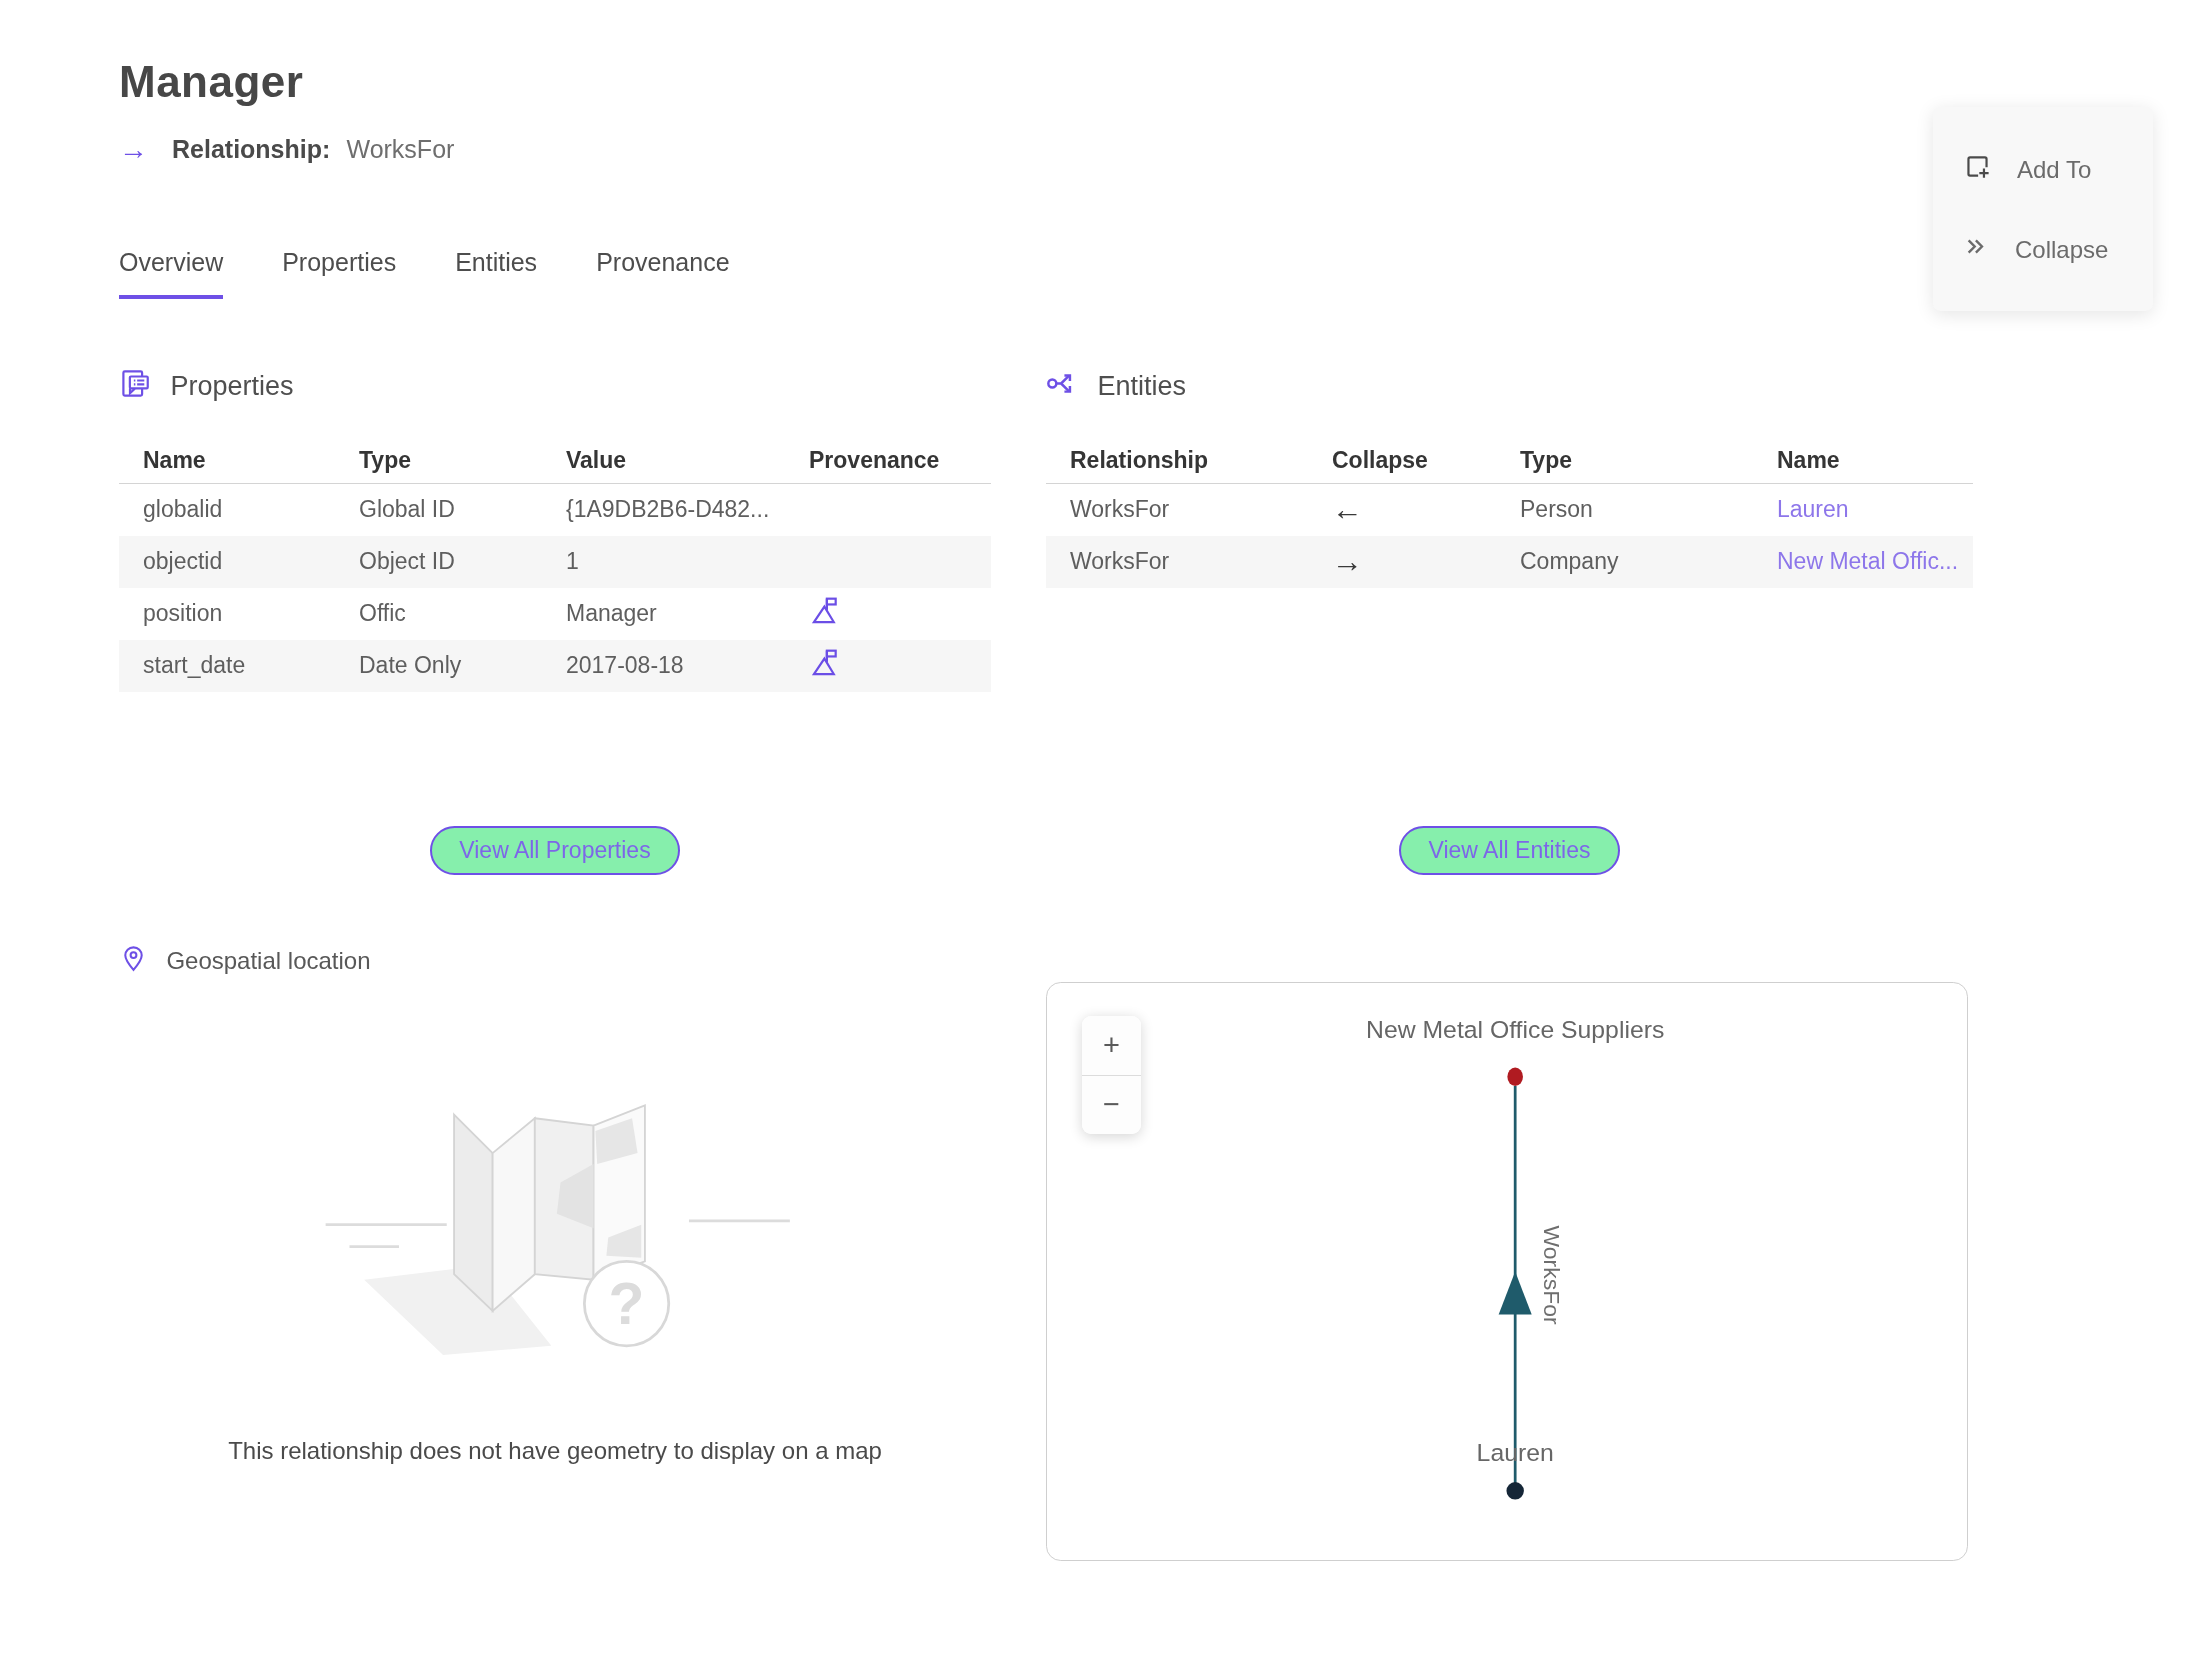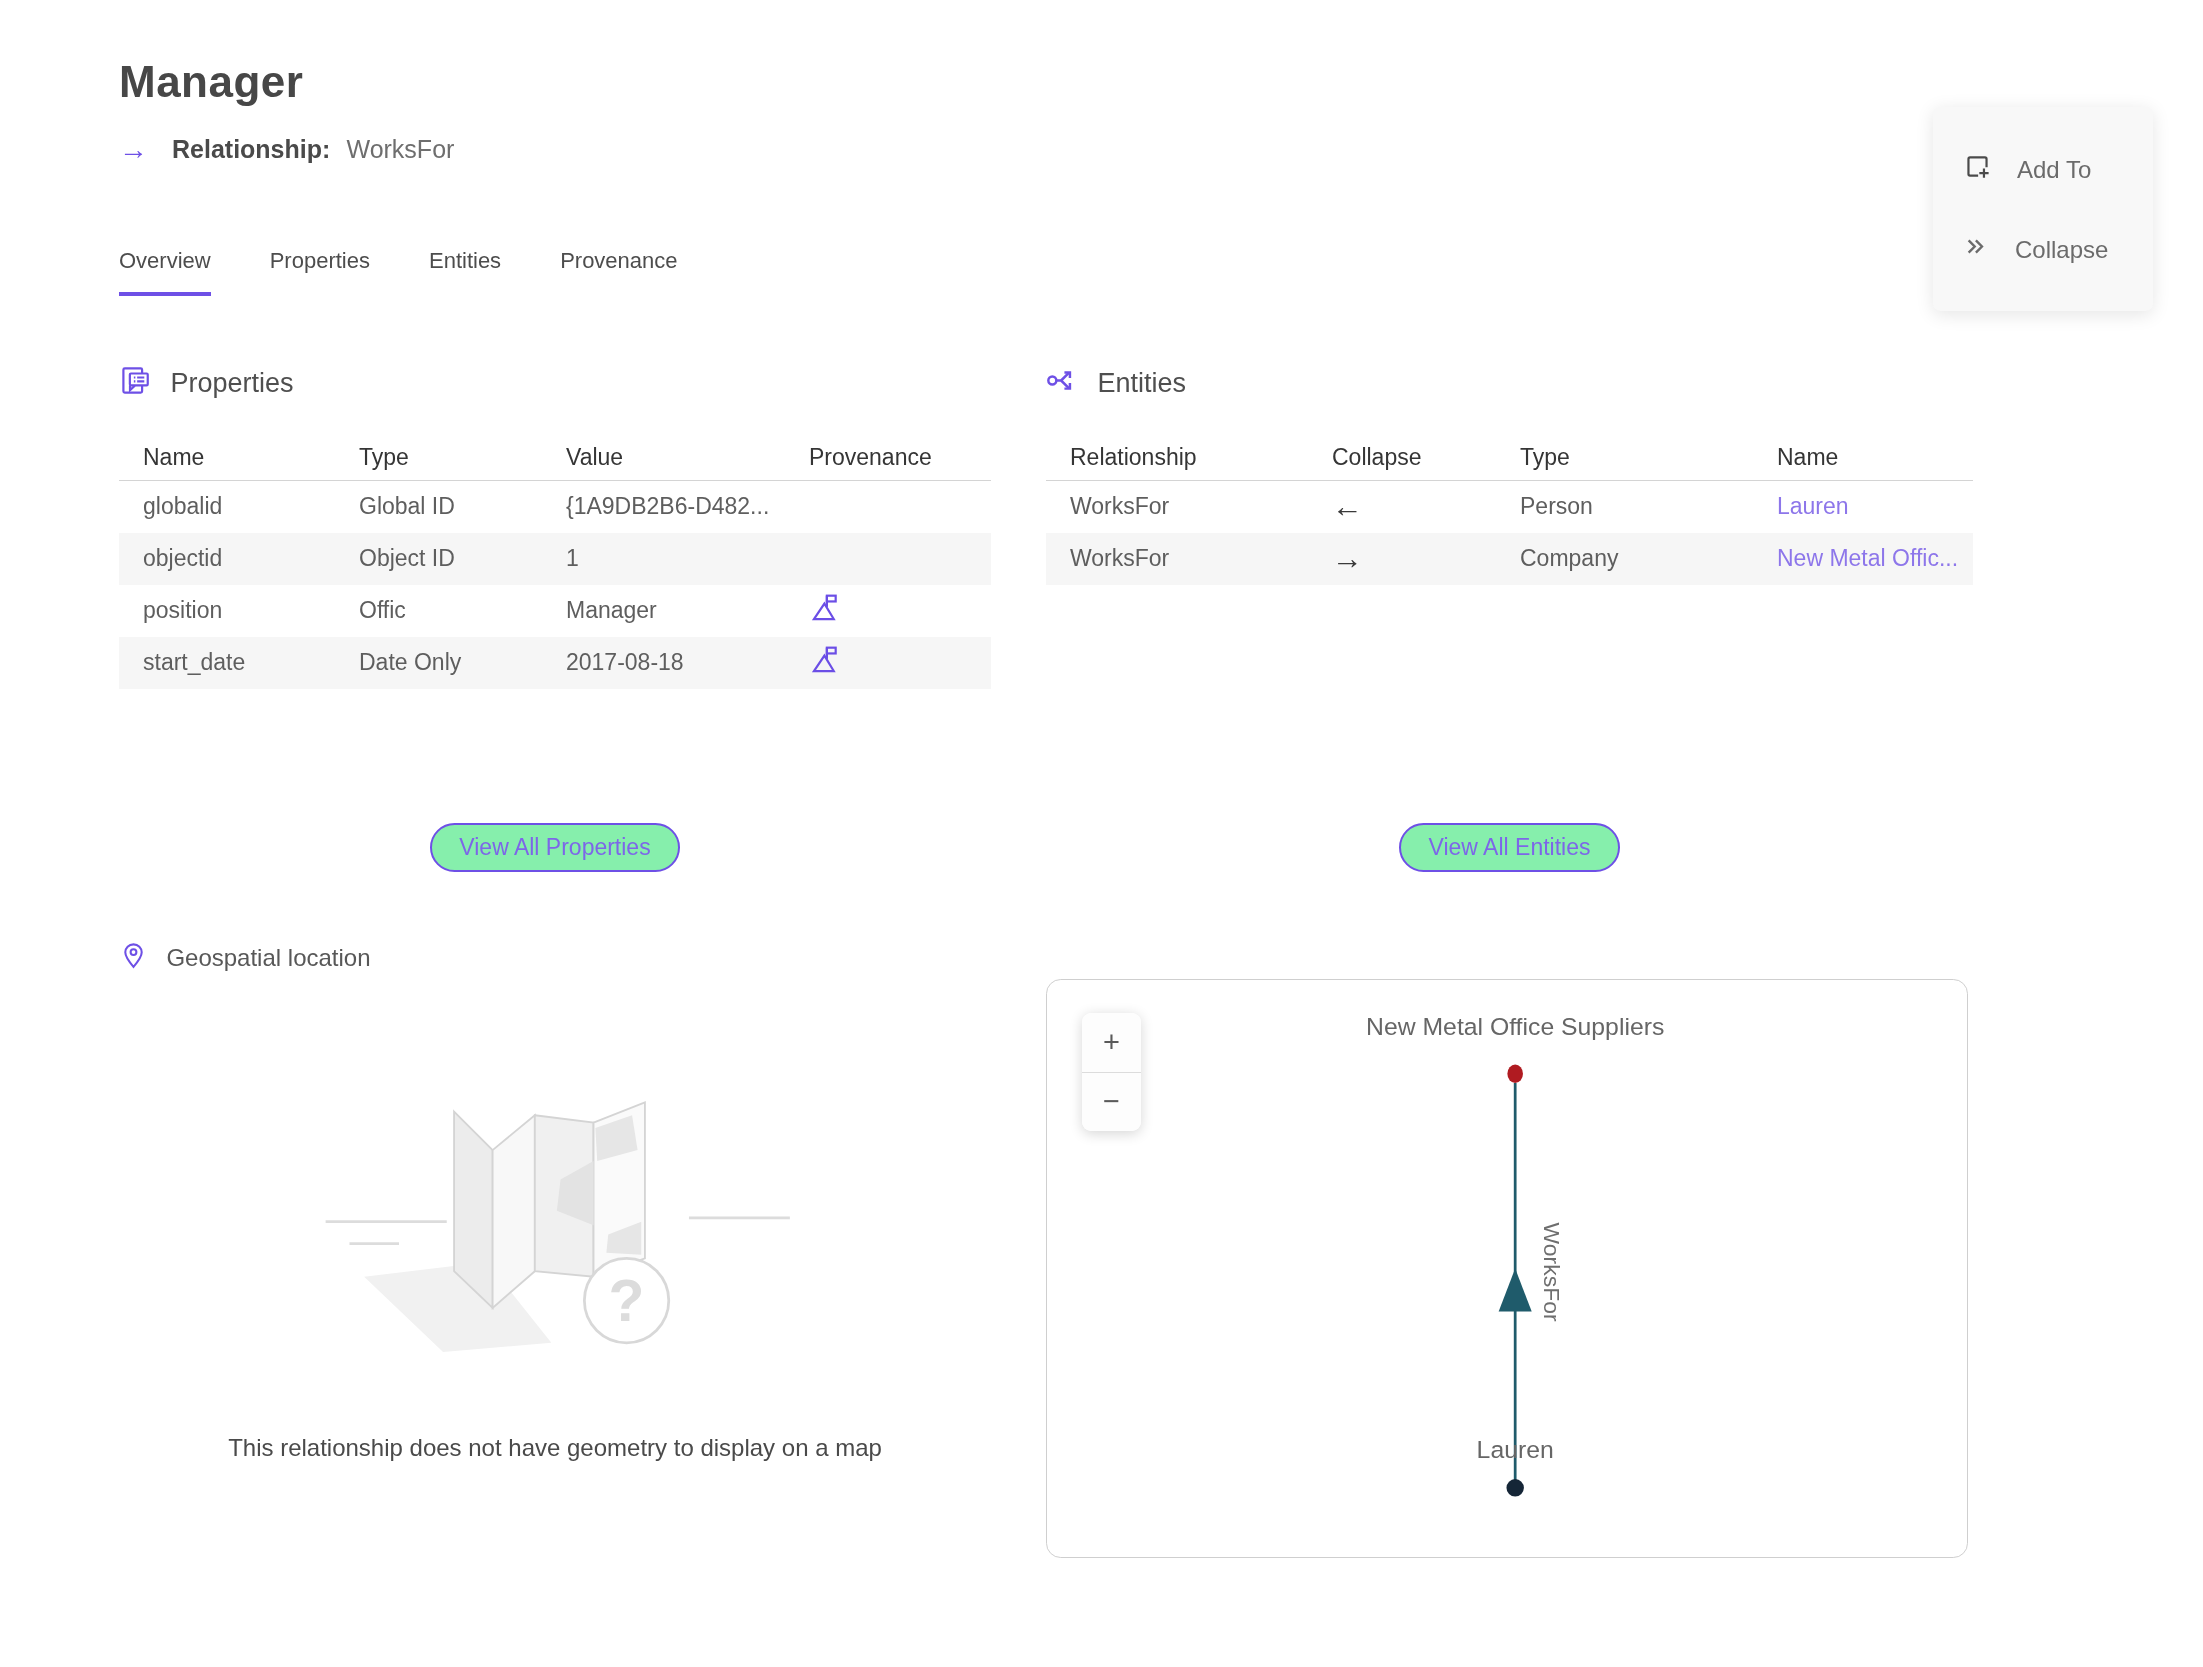--- a/index.html
+++ b/index.html
@@ -22,41 +22,41 @@
   .subtitle .val{color:#6e6e6e;margin-left:9.2px;}
 
   
   .actions-panel{position:absolute;top:50px;right:51px;width:220px;background:#f8f8f8;
     border-radius:7.3px;box-shadow:0 3.7px 18.4px rgba(0,0,0,.10);padding:22px 0;}
   .action-item{display:flex;align-items:center;gap:24px;padding:22px 29px;color:#6b6b6b;
     font-size:24px;cursor:pointer;}
   .action-item svg{flex:0 0 auto;}
 
   
-  .tabs{display:flex;gap:59px;margin:84px 0 0 119px;font-size:22px;color:#4d4d4d;}
+  .tabs{display:flex;gap:59px;margin:84px 0 0 119px;font-size:25px;color:#4d4d4d;}
   .tab{padding-bottom:18.4px;cursor:pointer;border-bottom:4.6px solid transparent;}
   .tab.active{border-bottom-color:var(--accent);}
 
   
   .content{display:grid;grid-template-columns:872px 927px;column-gap:55px;
     grid-template-rows:459px 57px 99px auto;margin:68px 0 0 119px;}
   .r1c1{grid-area:1/1;} .r1c2{grid-area:1/2;}
   .r2c1{grid-area:2/1;} .r2c2{grid-area:2/2;}
   .r3c1{grid-area:3/1;align-self:end;margin-bottom:3px;}
   .r3c2{grid-area:3/2;align-self:end;margin-bottom:9.2px;}
   .r4c1{grid-area:4/1;} .r4c2{grid-area:4/2;}
 
   .sec-head{display:flex;align-items:center;gap:18.4px;font-size:27px;color:#4f4f4f;margin-bottom:31px;}
   .sec-head.small{font-size:24px;color:#585858;margin-bottom:0;}
 
   
   .trow{display:grid;align-items:center;height:52px;font-size:23px;color:var(--txt-mid);}
   .ptable .trow{grid-template-columns:216px 207px 243px 207px;}
   .etable .trow{grid-template-columns:262px 188px 257px 220px;}
-  .trow.head{height:46px;font-weight:normal;color:#353535;border-bottom:1.8px solid #d4d4d4;}
+  .trow.head{height:46px;font-weight:bold;color:#353535;border-bottom:1.8px solid #d4d4d4;}
   .trow.alt{background:#f6f6f6;}
   .cell{padding-left:24px;white-space:nowrap;overflow:hidden;}
   .cell.link{color:var(--link);cursor:pointer;}
   .cell.dir{font-size:31px;color:#3a3a3a;}
 
   .view-all-wrap{text-align:center;}
   .view-all{display:inline-block;border:2.8px solid var(--accent);color:#7d66e8;background:#86efac;
     border-radius:26px;padding:9.2px 27.5px;font-size:23px;cursor:pointer;}
 
   

